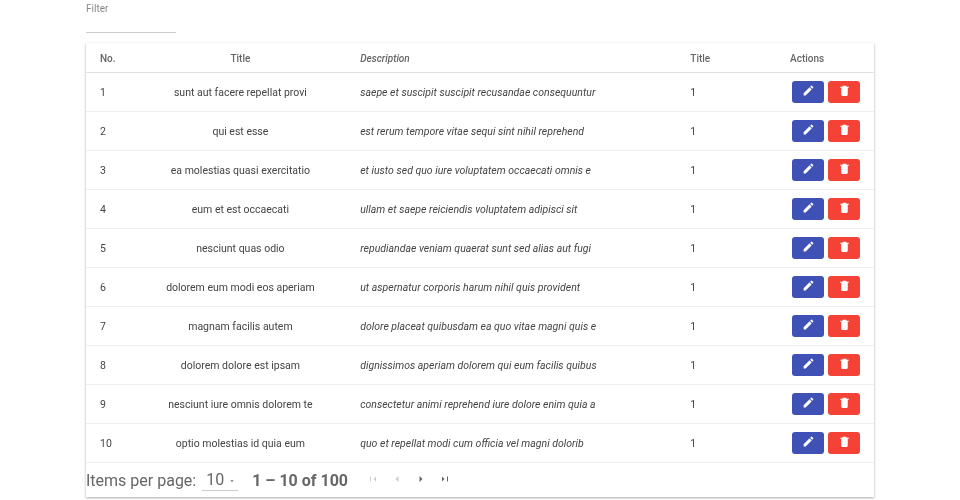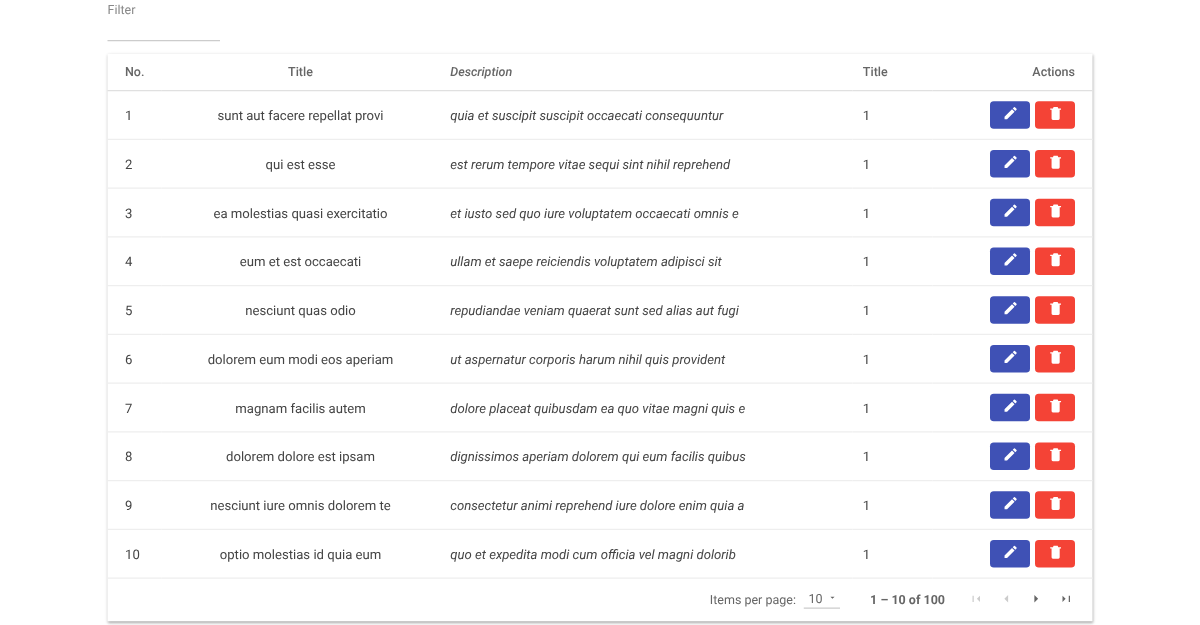--- a/index.html
+++ b/index.html
@@ -42,21 +42,21 @@
     border-collapse: collapse;
   }
   thead th {
     text-align: left;
     font-weight: 500;
     font-size: 10px;
     color: #666;
     padding: 10px 8px 8px 8px;
     border-bottom: 1px solid #e0e0e0;
   }
-  thead th.col-actions { text-align: right; padding-right: 14px; }
+  thead th.col-actions { text-align: center; padding-right: 14px; }
   tbody td {
     font-size: 10.5px;
     color: #444;
     padding: 8px 8px;
     border-bottom: 1px solid #eee;
     vertical-align: middle;
     white-space: nowrap;
     overflow: hidden;
     text-overflow: ellipsis;
   }
@@ -77,24 +77,24 @@
     cursor: pointer;
     margin-left: 4px;
     vertical-align: middle;
   }
   .btn-edit { background: #3f51b5; }
   .btn-del  { background: #f44336; }
   .btn svg { width: 13px; height: 13px; fill: #fff; }
   .paginator {
     display: flex;
     align-items: center;
-    justify-content: flex-end;
+    justify-content: flex-start;
     gap: 14px;
     padding: 6px 10px 6px 0;
-    font-size: 10px;
+    font-size: 16px;
     color: #666;
   }
   .pg-size {
     display: flex;
     align-items: center;
     gap: 6px;
   }
   .pg-select {
     display: flex;
     align-items: center;
@@ -142,21 +142,21 @@
           <th class="col-title">Title</th>
           <th class="col-desc">Description</th>
           <th class="col-user">Title</th>
           <th class="col-actions">Actions</th>
         </tr>
       </thead>
       <tbody id="tbody">
           <tr>
             <td class="col-no">1</td>
             <td class="col-title">sunt aut facere repellat provi</td>
-            <td class="col-desc">quia et suscipit suscipit occaecati consequuntur</td>
+            <td class="col-desc">saepe et suscipit suscipit recusandae consequuntur</td>
             <td class="col-user">1</td>
             <td class="col-actions"><button class="btn btn-edit">
                 <span><svg viewBox="0 0 24 24">
                     <path d="M3 17.25V21h3.75L17.81 9.94l-3.75-3.75L3 17.25zM20.71 7.04a1 1 0 0 0 0-1.41l-2.34-2.34a1 1 0 0 0-1.41 0l-1.83 1.83 3.75 3.75 1.83-1.83z"></path>
                   </svg></span>
               </button><button class="btn btn-del">
                 <span><svg viewBox="0 0 24 24">
                     <path d="M6 7h12v13a2 2 0 0 1-2 2H8a2 2 0 0 1-2-2V7zm3-4h6l1 2h4v2H4V5h4l1-2z"></path>
                   </svg></span>
               </button></td>
@@ -277,21 +277,21 @@
                   </svg></span>
               </button><button class="btn btn-del">
                 <span><svg viewBox="0 0 24 24">
                     <path d="M6 7h12v13a2 2 0 0 1-2 2H8a2 2 0 0 1-2-2V7zm3-4h6l1 2h4v2H4V5h4l1-2z"></path>
                   </svg></span>
               </button></td>
           </tr>
           <tr>
             <td class="col-no">10</td>
             <td class="col-title">optio molestias id quia eum</td>
-            <td class="col-desc">quo et expedita modi cum officia vel magni dolorib</td>
+            <td class="col-desc">quo et repellat modi cum officia vel magni dolorib</td>
             <td class="col-user">1</td>
             <td class="col-actions"><button class="btn btn-edit">
                 <span><svg viewBox="0 0 24 24">
                     <path d="M3 17.25V21h3.75L17.81 9.94l-3.75-3.75L3 17.25zM20.71 7.04a1 1 0 0 0 0-1.41l-2.34-2.34a1 1 0 0 0-1.41 0l-1.83 1.83 3.75 3.75 1.83-1.83z"></path>
                   </svg></span>
               </button><button class="btn btn-del">
                 <span><svg viewBox="0 0 24 24">
                     <path d="M6 7h12v13a2 2 0 0 1-2 2H8a2 2 0 0 1-2-2V7zm3-4h6l1 2h4v2H4V5h4l1-2z"></path>
                   </svg></span>
               </button></td>

